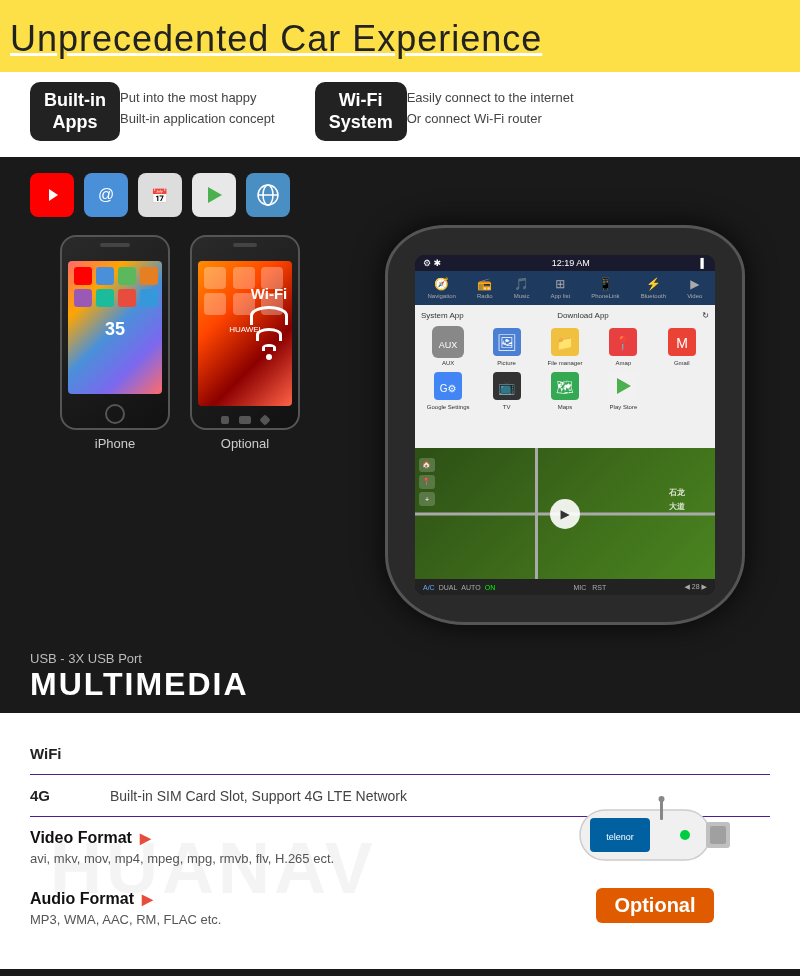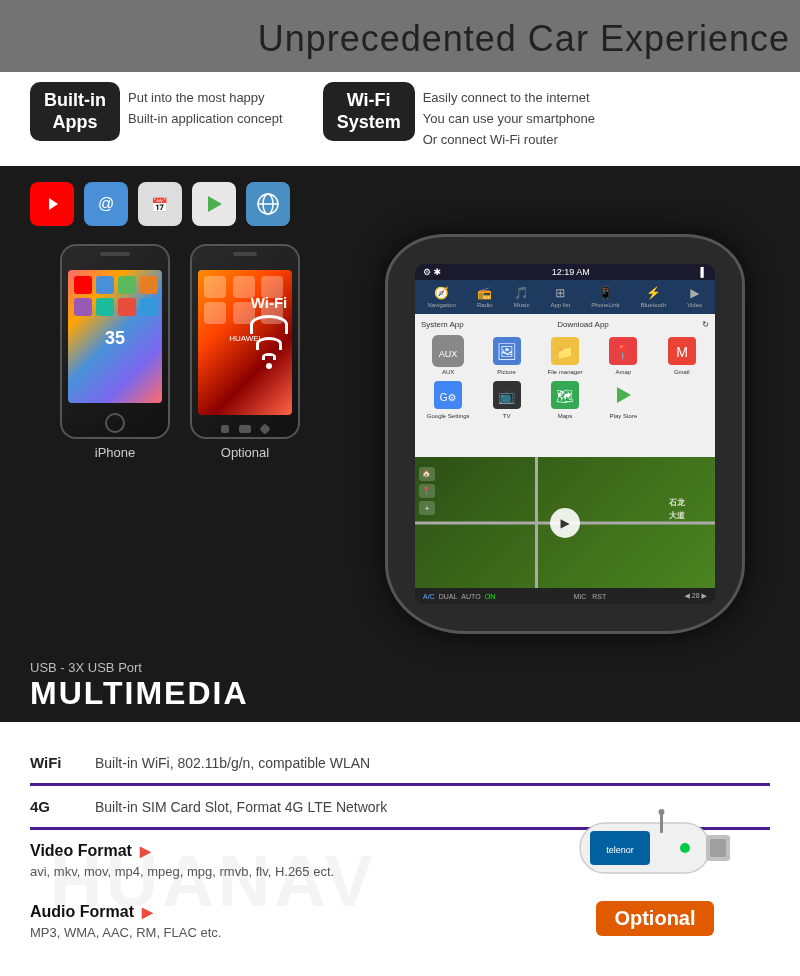--- a/index.html
+++ b/index.html
@@ -7,44 +7,45 @@
       width: 800px;
       min-height: 976px;
       background: #1a1a1a;
       font-family: Arial, sans-serif;
       color: #fff;
       overflow-x: hidden;
     }
 
     
     .header {
-      background: #737373;
-      text-align: right;
+      background: #fde047;
+      text-align: left;
       padding: 18px 10px 12px;
+      text-decoration: underline;
     }
     .header h1 {
       color: #222;
       font-size: 36px;
       font-weight: 300;
       letter-spacing: 1px;
     }
 
     
     .features-row {
       background: #fff;
       display: flex;
       align-items: flex-start;
       justify-content: flex-start;
       padding: 10px 30px 16px;
       gap: 0;
     }
     .feature-item {
       display: flex;
       align-items: flex-start;
-      gap: 8px;
+      gap: 0;
       margin-right: 40px;
     }
     .feature-badge {
       background: #222;
       color: #fff;
       border-radius: 10px;
       padding: 8px 14px;
       font-size: 18px;
       font-weight: bold;
       text-align: center;
@@ -300,22 +301,22 @@
       display: flex;
       justify-content: space-between;
       align-items: center;
       font-size: 7px;
       color: #aaa;
     }
     .spec-row {
       display: flex;
       align-items: center;
       padding: 12px 0;
-      border-bottom: 3px solid #4c1d95;
-      gap: 5px;
+      border-bottom: 1px solid #4c1d95;
+      gap: 20px;
     }
     .spec-label {
       font-weight: bold;
       color: #222;
       font-size: 15px;
       min-width: 60px;
     }
     .spec-value {
       color: #444;
       font-size: 14px;
@@ -434,21 +435,20 @@
       <div>Built-in application concept</div>
     </div>
   </div>
   <div class="feature-item">
     <div class="feature-badge wifi">
       <span>Wi-Fi</span><br>
       <span>System</span>
     </div>
     <div class="feature-text">
       <div>Easily connect to the internet</div>
-      <div>You can use your smartphone</div>
       <div>Or connect Wi-Fi router</div>
     </div>
   </div>
 </div>
 
 <div class="dark-section">
 
   <div class="app-icons-row">
     <div class="app-icon youtube">
       <svg width="28" height="20" viewBox="0 0 28 20">
@@ -716,25 +716,24 @@
     <div class="multimedia-title">MULTIMEDIA</div>
   </div>
 </div>
 
 <div class="bottom-white">
 
   <div class="watermark">HUANAV</div>
 
   <div class="spec-row">
     <div class="spec-label">WiFi</div>
-    <div class="spec-value">Built-in WiFi, 802.11b/g/n, compatible WLAN</div>
   </div>
   <div class="spec-row">
     <div class="spec-label">4G</div>
-    <div class="spec-value">Built-in SIM Card Slot, Format 4G LTE Network</div>
+    <div class="spec-value">Built-in SIM Card Slot, Support 4G LTE Network</div>
   </div>
 
   <div style="display:flex;align-items:flex-start;justify-content:space-between;position:relative;">
     <div style="flex:1;">
 
       <div class="format-section">
         <div class="format-title">
           <span>Video Format</span>
           <span class="play-icon">▶</span>
         </div>

